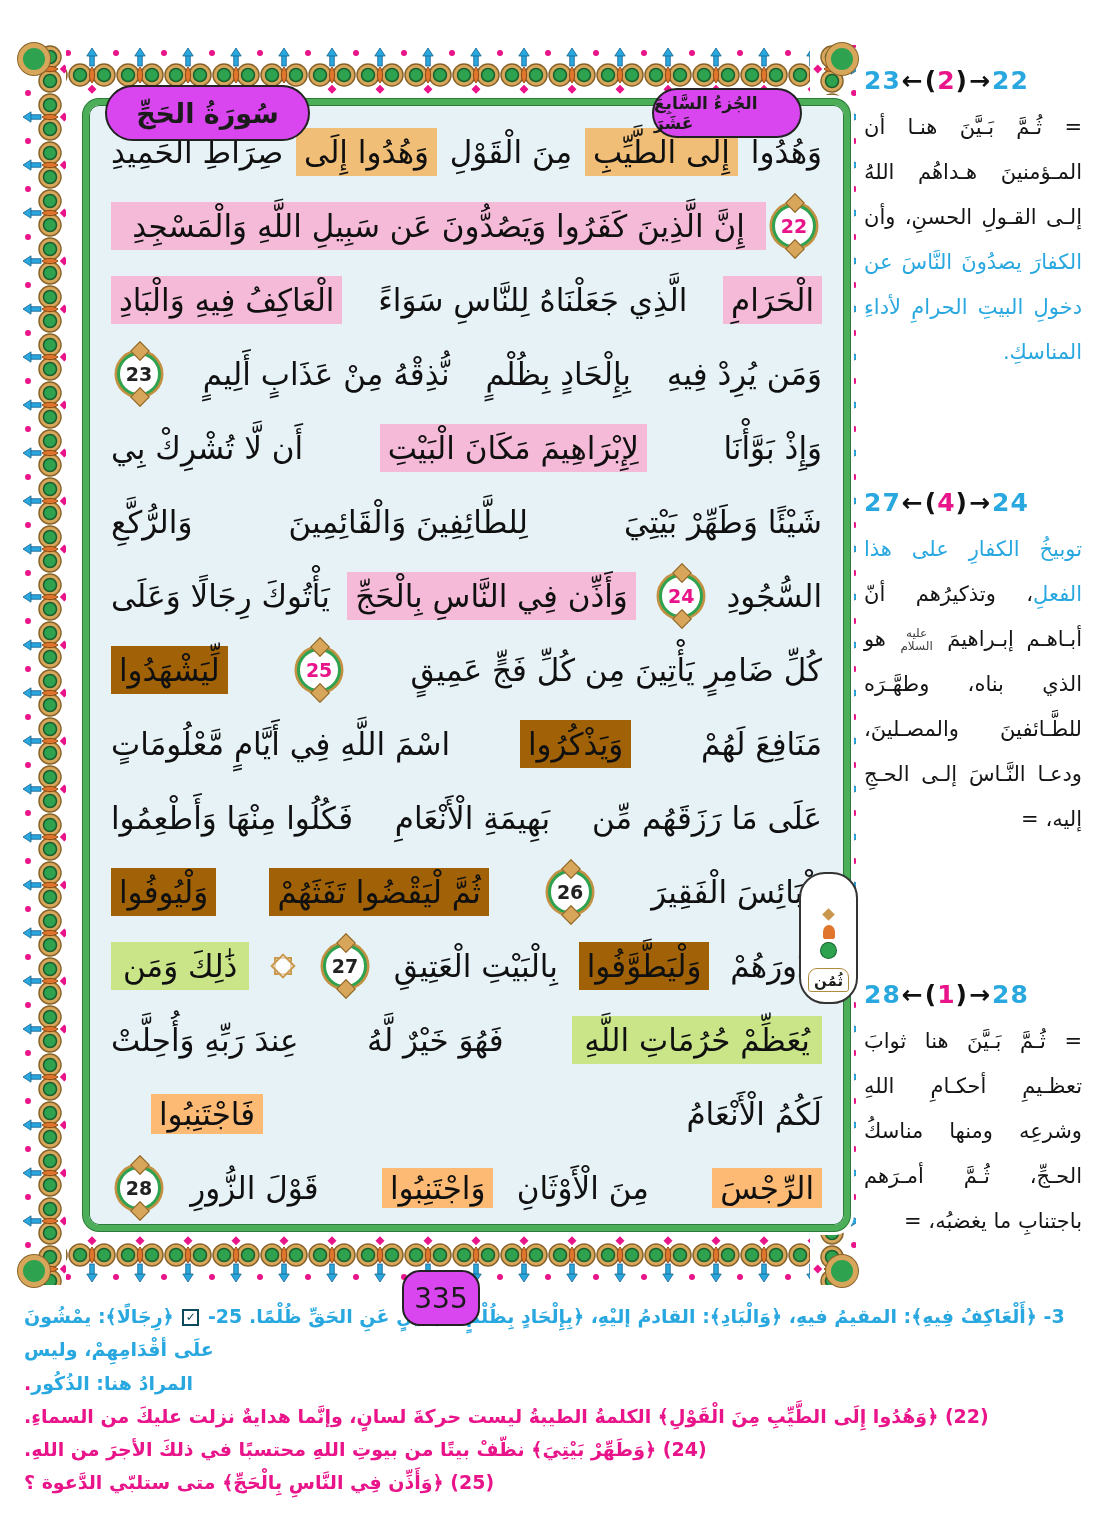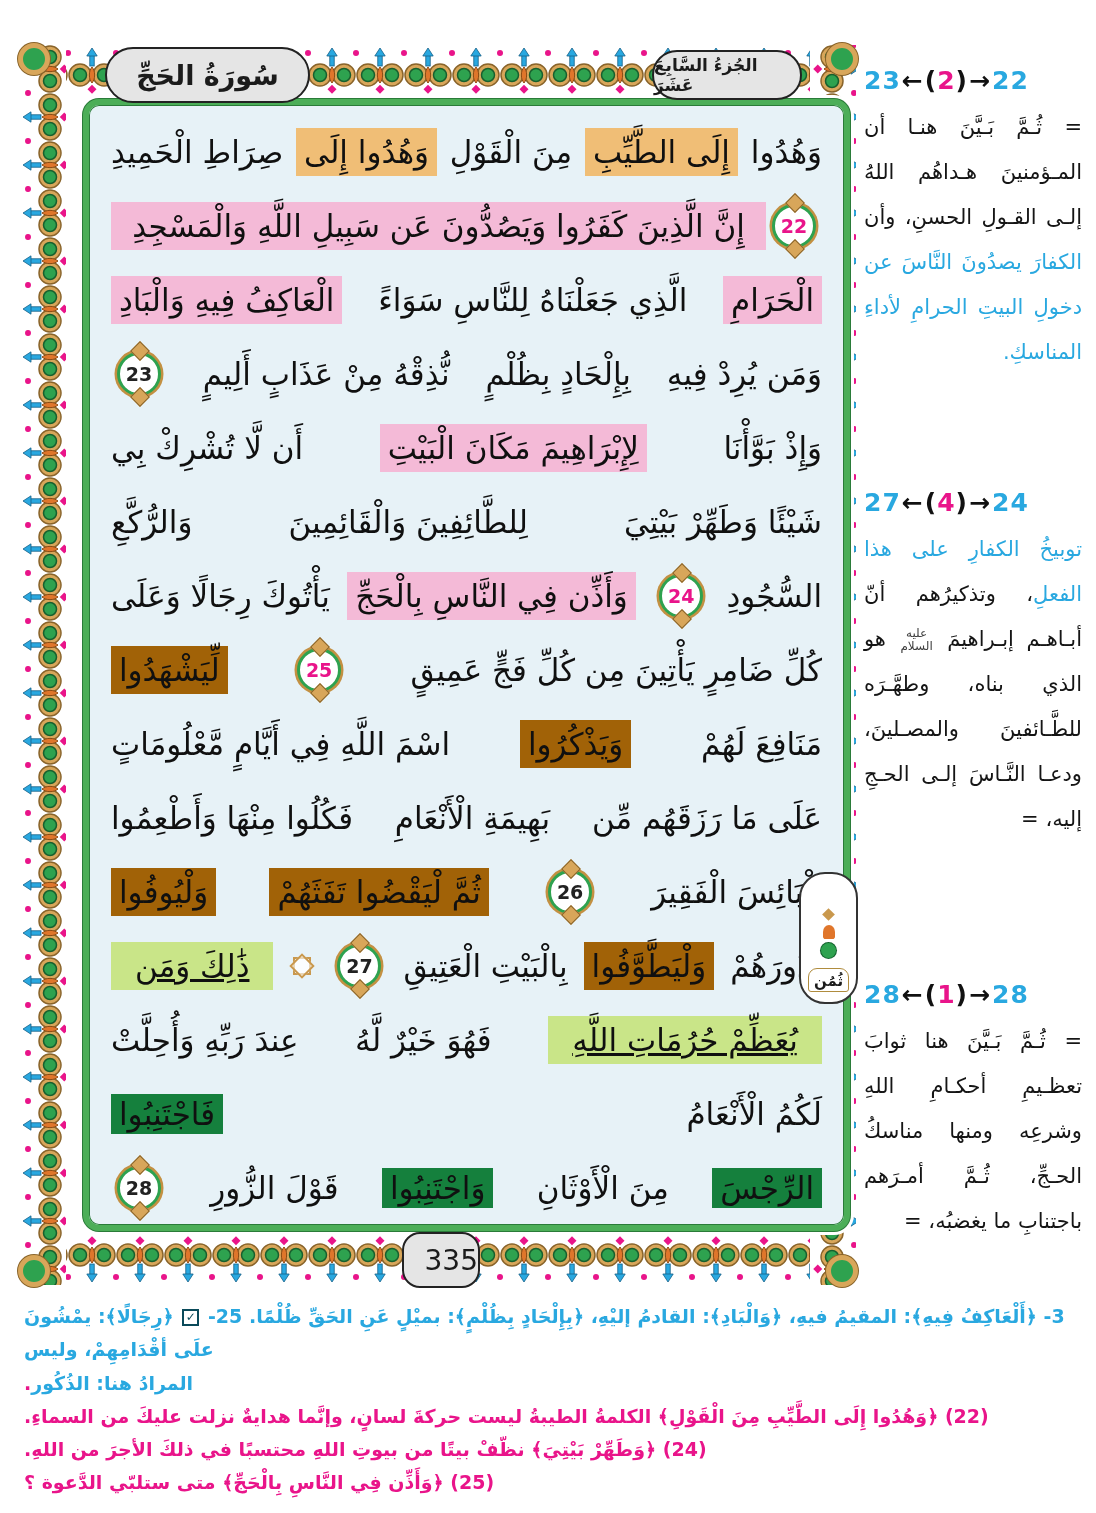--- a/index.html
+++ b/index.html
@@ -32,50 +32,50 @@
   .qline {
     display:flex; direction:rtl; justify-content:space-between; align-items:center;
     height:74px; padding:0 10px; font-size:31px; color:#101010; overflow:hidden;
     white-space:nowrap;
   }
   .seg { display:inline-block; }
   .seg.grow { flex-grow:1; text-align:center; }
   .hl-orange { background:#F0BE76; padding:6px 8px; }
   .hl-pink   { background:#F4BAD7; padding:6px 8px; }
   .hl-yellow { background:#a16207; padding:6px 8px; }
-  .hl-green  { background:#C9E588; padding:6px 24px;text-decoration:underline; }
-  .hl-gray   { background:#15803d; padding:2px 8px; }
+  .hl-green  { background:#C9E588; padding:6px 12px; }
+  .hl-gray   { background:#fdba74; padding:2px 8px;margin-left:40px; }
 
   .badge {
     position:relative; display:inline-flex; align-items:center; justify-content:center;
     width:44px; height:44px; border-radius:50%; background:#fff;
     border:3px solid #2EA24F; box-shadow:0 0 0 2.5px #C39042;
     font-size:19px; font-weight:bold; flex-shrink:0; margin:0 6px;
   }
   .badge::before, .badge::after {
     content:""; position:absolute; left:50%; width:12px; height:12px; margin-left:-6px;
     background:#D8A65A; border:1.5px solid #89642a; transform:rotate(45deg);
   }
   .badge::before { top:-11px; } .badge::after { bottom:-11px; }
   .badge-m { color:#E9148A; } .badge-k { color:#222; }
 
   .rub { position:relative; display:inline-block; width:26px; height:26px; flex-shrink:0; }
   .rub::before, .rub::after { content:""; position:absolute; inset:4px;
     border:2px solid #C9984D; background:rgba(255,255,255,.6); }
   .rub::after { transform:rotate(45deg); }
 
   
-  .cartouche { position:absolute; background:#e5e5e5; border:2px solid #222;
-    display:flex; align-items:center; justify-content:center; z-index:5; }
+  .cartouche { position:absolute; background:#d946ef; border:2px solid #222;
+    display:flex; align-items:center; justify-content:center; z-index:5;margin-top:38px; }
   .surah-cart { left:105px; top:47px; width:205px; height:56px; border-radius:28px;
     font-size:27px; font-weight:bold; }
   .juz-cart { left:652px; top:50px; width:150px; height:50px; border-radius:25px;
     font-size:17px; font-weight:bold; }
   .page-cart { left:402px; top:1232px; width:78px; height:56px; border-radius:18px;
-    font-size:28px;justify-content:flex-end; }
+    font-size:28px; }
 
   
   .thumn { position:absolute; left:799px; top:872px; width:59px; height:132px;
     background:#fff; border:2px solid #333; border-radius:26px; z-index:6;
     display:flex; flex-direction:column; align-items:center; justify-content:flex-end;
     padding-bottom:10px; gap:4px; }
   .thumn .o1 { width:9px; height:9px; background:#C9984D; transform:rotate(45deg); margin-bottom:2px;}
   .thumn .o2 { width:12px; height:14px; background:#E0762B; border-radius:50% 50% 20% 20%; }
   .thumn .o3 { width:15px; height:15px; background:#2EA24F; border-radius:50%;
     box-shadow:0 0 0 1px #14632e; }

